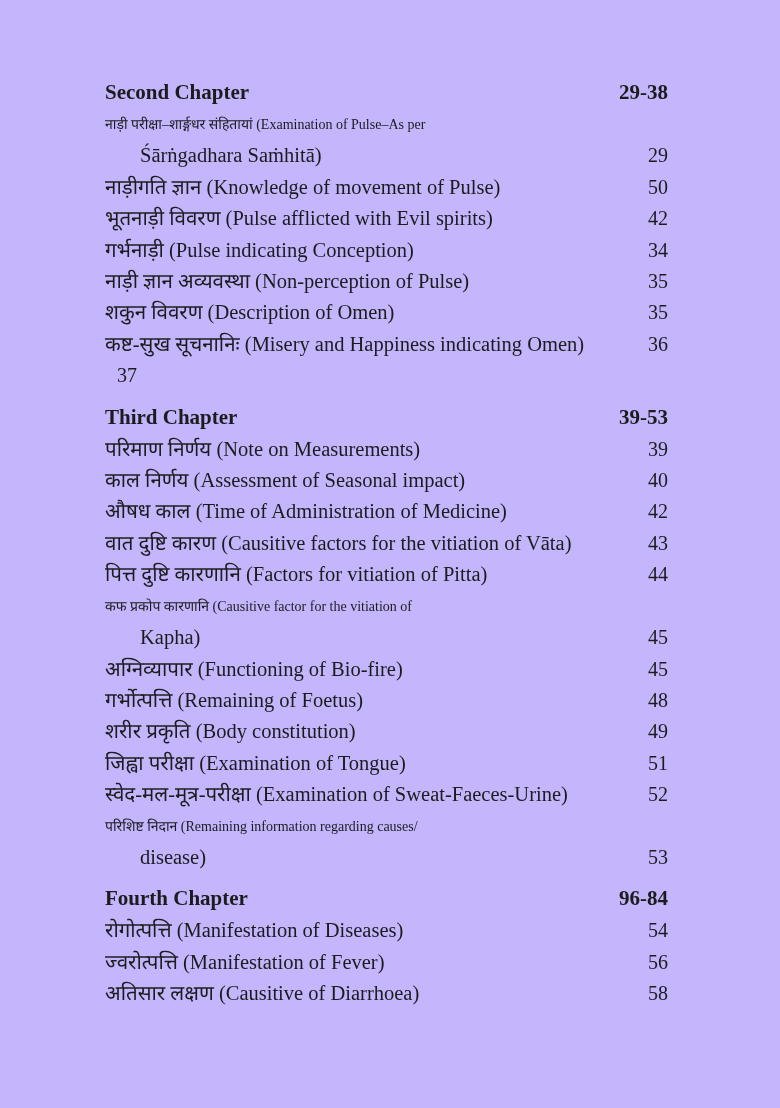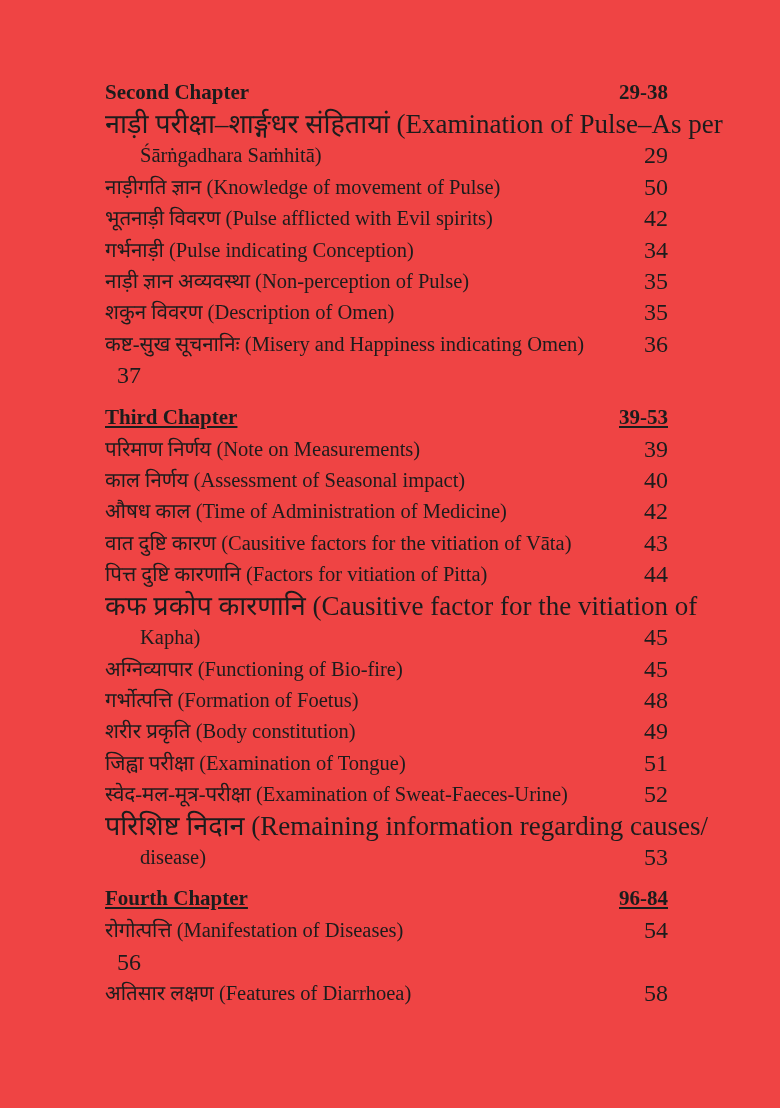--- a/index.html
+++ b/index.html
@@ -12,54 +12,53 @@
     height: 1108px;
     overflow: hidden;
   }
   .page {
     box-sizing: border-box;
     width: 780px;
     height: 1108px;
     padding: 76px 112px 0 105px;
     font-family: "Liberation Serif", "DejaVu Serif", serif;
     color: #1c1c1c;
-    background: #ef4444;
+    background: #c4b5fd;
   }
   .chapter-row {
     display: flex;
     justify-content: space-between;
     align-items: baseline;
     font-weight: bold;
     font-size: 21px;
     line-height: 33px;
   }
   section + section .chapter-row {
     margin-top: 9px;
-    text-decoration: underline;
   }
   .row {
     display: flex;
     justify-content: space-between;
     align-items: center;
     font-size: 20.5px;
     line-height: 31.4px;
   }
   .line-solo {
-    font-size: 27px;
+    font-size: 14px;
     line-height: 31.4px;
     white-space: nowrap;
   }
   .t {
     white-space: nowrap;
   }
   .indent {
     padding-left: 35px;
   }
   .pg {
-    font-size: 24px;
+    font-size: 20px;
     padding-left: 12px;
   }
 </style>
 </head>
 <body>
 
 <div class="page">
 
   <section>
     <div class="chapter-row">
@@ -132,21 +131,21 @@
       <div class="row">
         <span class="t indent">Kapha)</span>
         <span class="pg">45</span>
       </div>
     </div>
     <div class="row">
       <span class="t">अग्निव्यापार (Functioning of Bio-fire)</span>
       <span class="pg">45</span>
     </div>
     <div class="row">
-      <span class="t">गर्भोत्पत्ति (Formation of Foetus)</span>
+      <span class="t">गर्भोत्पत्ति (Remaining of Foetus)</span>
       <span class="pg">48</span>
     </div>
     <div class="row">
       <span class="t">शरीर प्रकृति (Body constitution)</span>
       <span class="pg">49</span>
     </div>
     <div class="row">
       <span class="t">जिह्वा परीक्षा (Examination of Tongue)</span>
       <span class="pg">51</span>
     </div>
@@ -166,21 +165,22 @@
   <section>
     <div class="chapter-row">
       <span>Fourth Chapter</span>
       <span>96-84</span>
     </div>
     <div class="row">
       <span class="t">रोगोत्पत्ति (Manifestation of Diseases)</span>
       <span class="pg">54</span>
     </div>
     <div class="row">
+      <span class="t">ज्वरोत्पत्ति (Manifestation of Fever)</span>
       <span class="pg">56</span>
     </div>
     <div class="row">
-      <span class="t">अतिसार लक्षण (Features of Diarrhoea)</span>
+      <span class="t">अतिसार लक्षण (Causitive of Diarrhoea)</span>
       <span class="pg">58</span>
     </div>
   </section>
 
 </div>
 
 </body></html>

